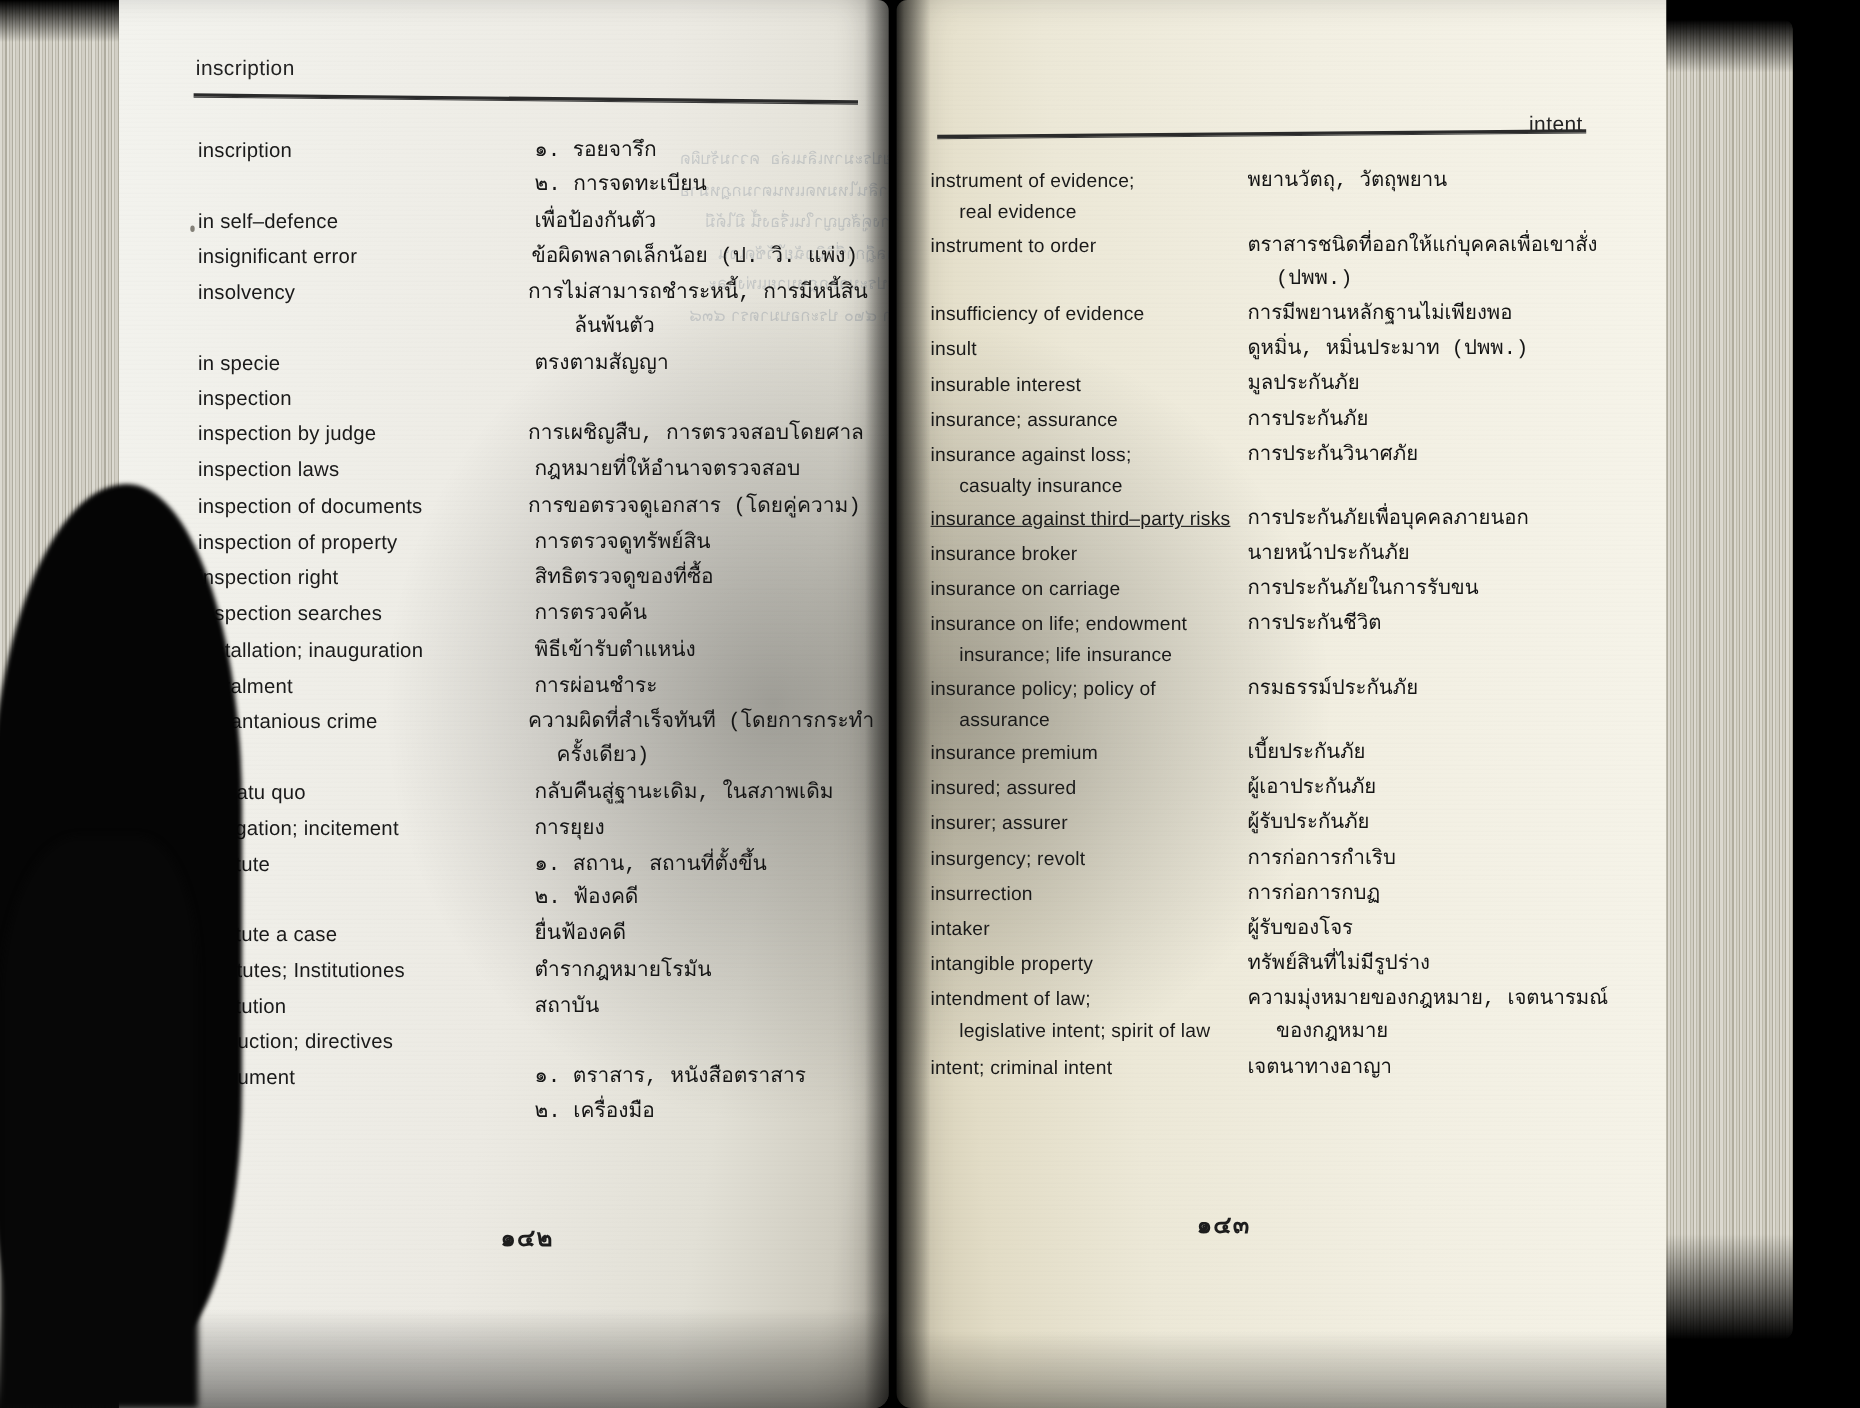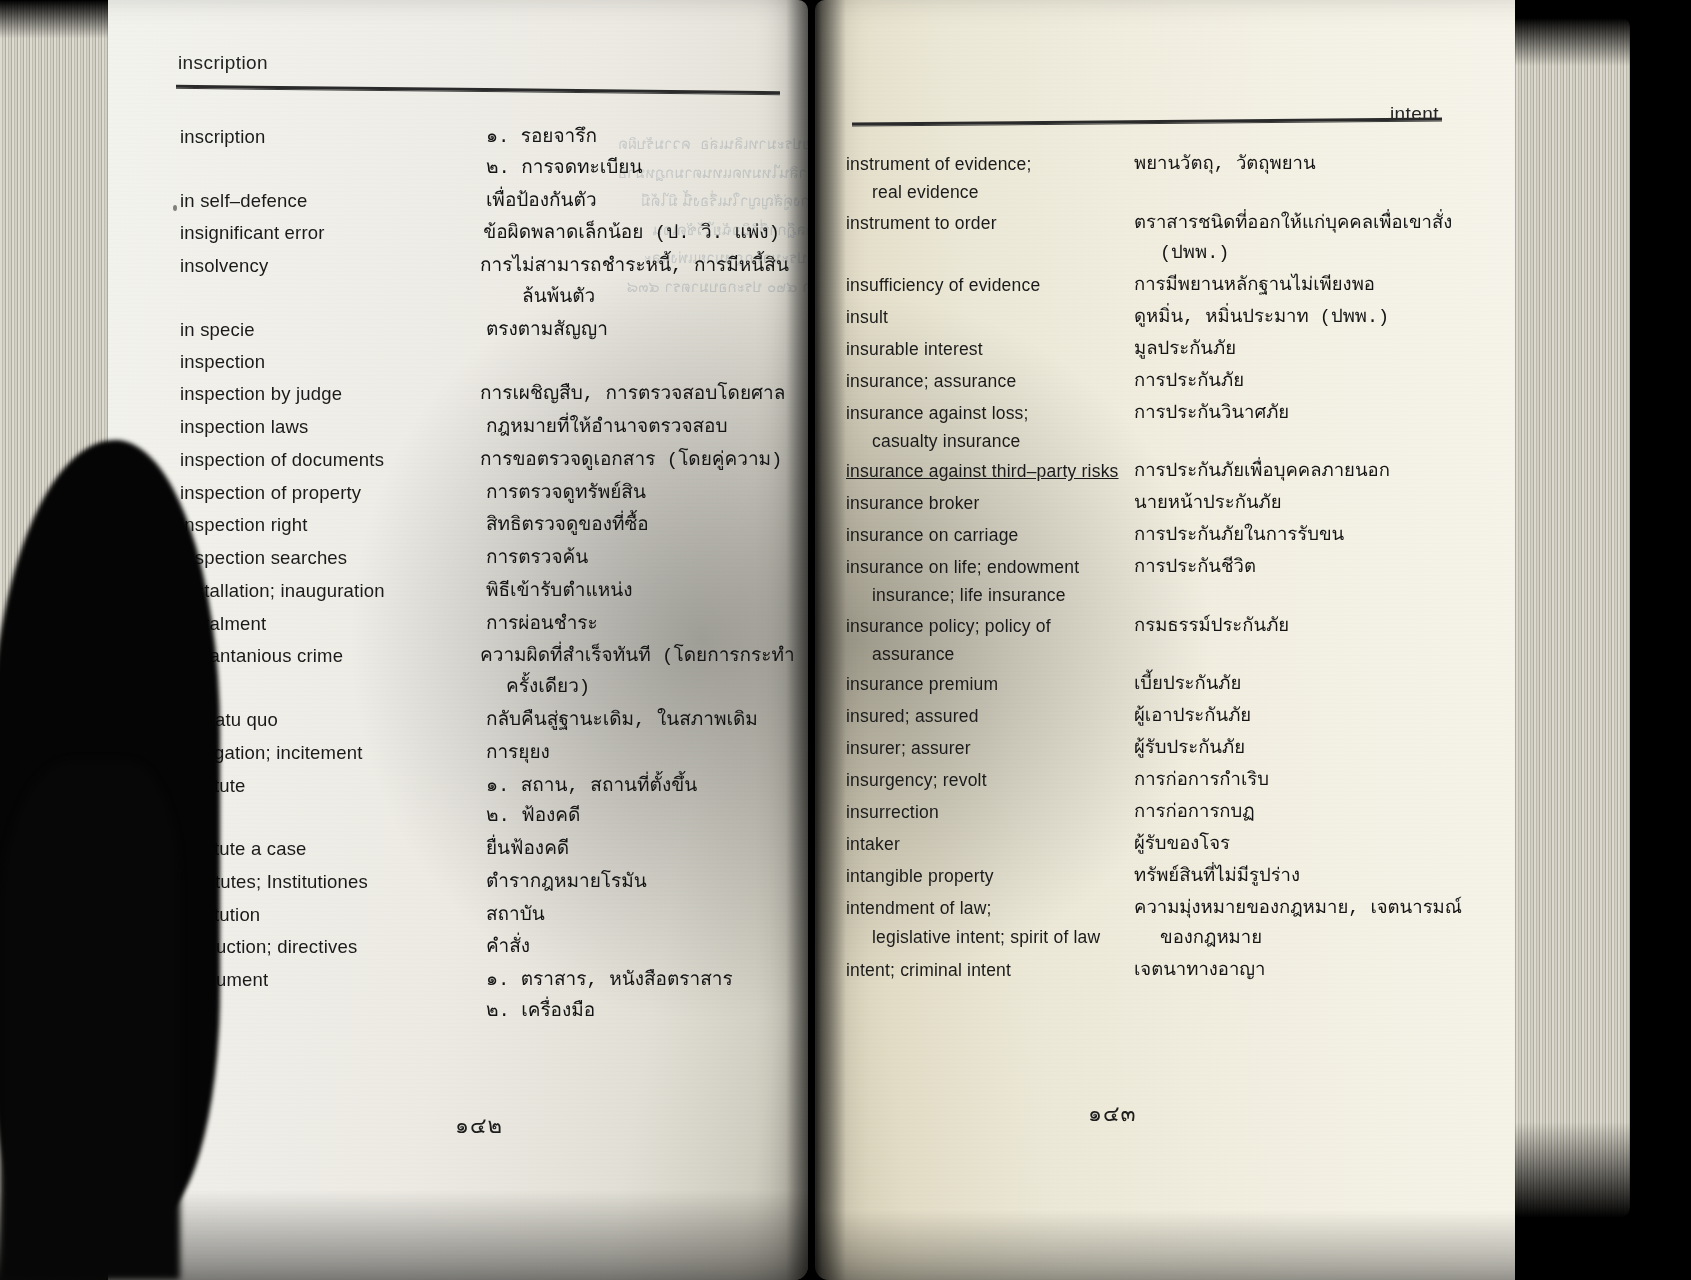--- a/index.html
+++ b/index.html
@@ -170,20 +170,21 @@
     display: block;
     white-space: pre;
   }
 
   .folio {
     position: absolute;
     font-family: "DejaVu Sans", sans-serif;
     font-size: 22px;
     color: #1d1d1d;
     letter-spacing: 1px;
+    font-weight: bold;
   }
   .folio-left { left: 455px; top: 1108px; }
   .folio-right { left: 1088px; top: 1096px; }
 
   
   .ghost {
     position: absolute;
     color: rgba(60,80,110,0.20);
     font-family: "DejaVu Sans", sans-serif;
     font-size: 15px;
@@ -361,21 +362,20 @@
         <div class="defn thai">ตำรากฎหมายโรมัน</div>
       </div>
 
       <div class="row">
         <div class="term">institution</div>
         <div class="defn thai">สถาบัน</div>
       </div>
 
       <div class="row">
         <div class="term">instruction; directives</div>
-        <div class="defn thai">คำสั่ง</div>
       </div>
 
       <div class="row">
         <div class="term">instrument</div>
         <div class="defn thai"><span class="cont-line">๑. ตราสาร, หนังสือตราสาร</span><span class="cont-line">๒. เครื่องมือ</span></div>
       </div>
 
     </div>
 
     <div class="folio folio-left thai">๑๔๒</div>

